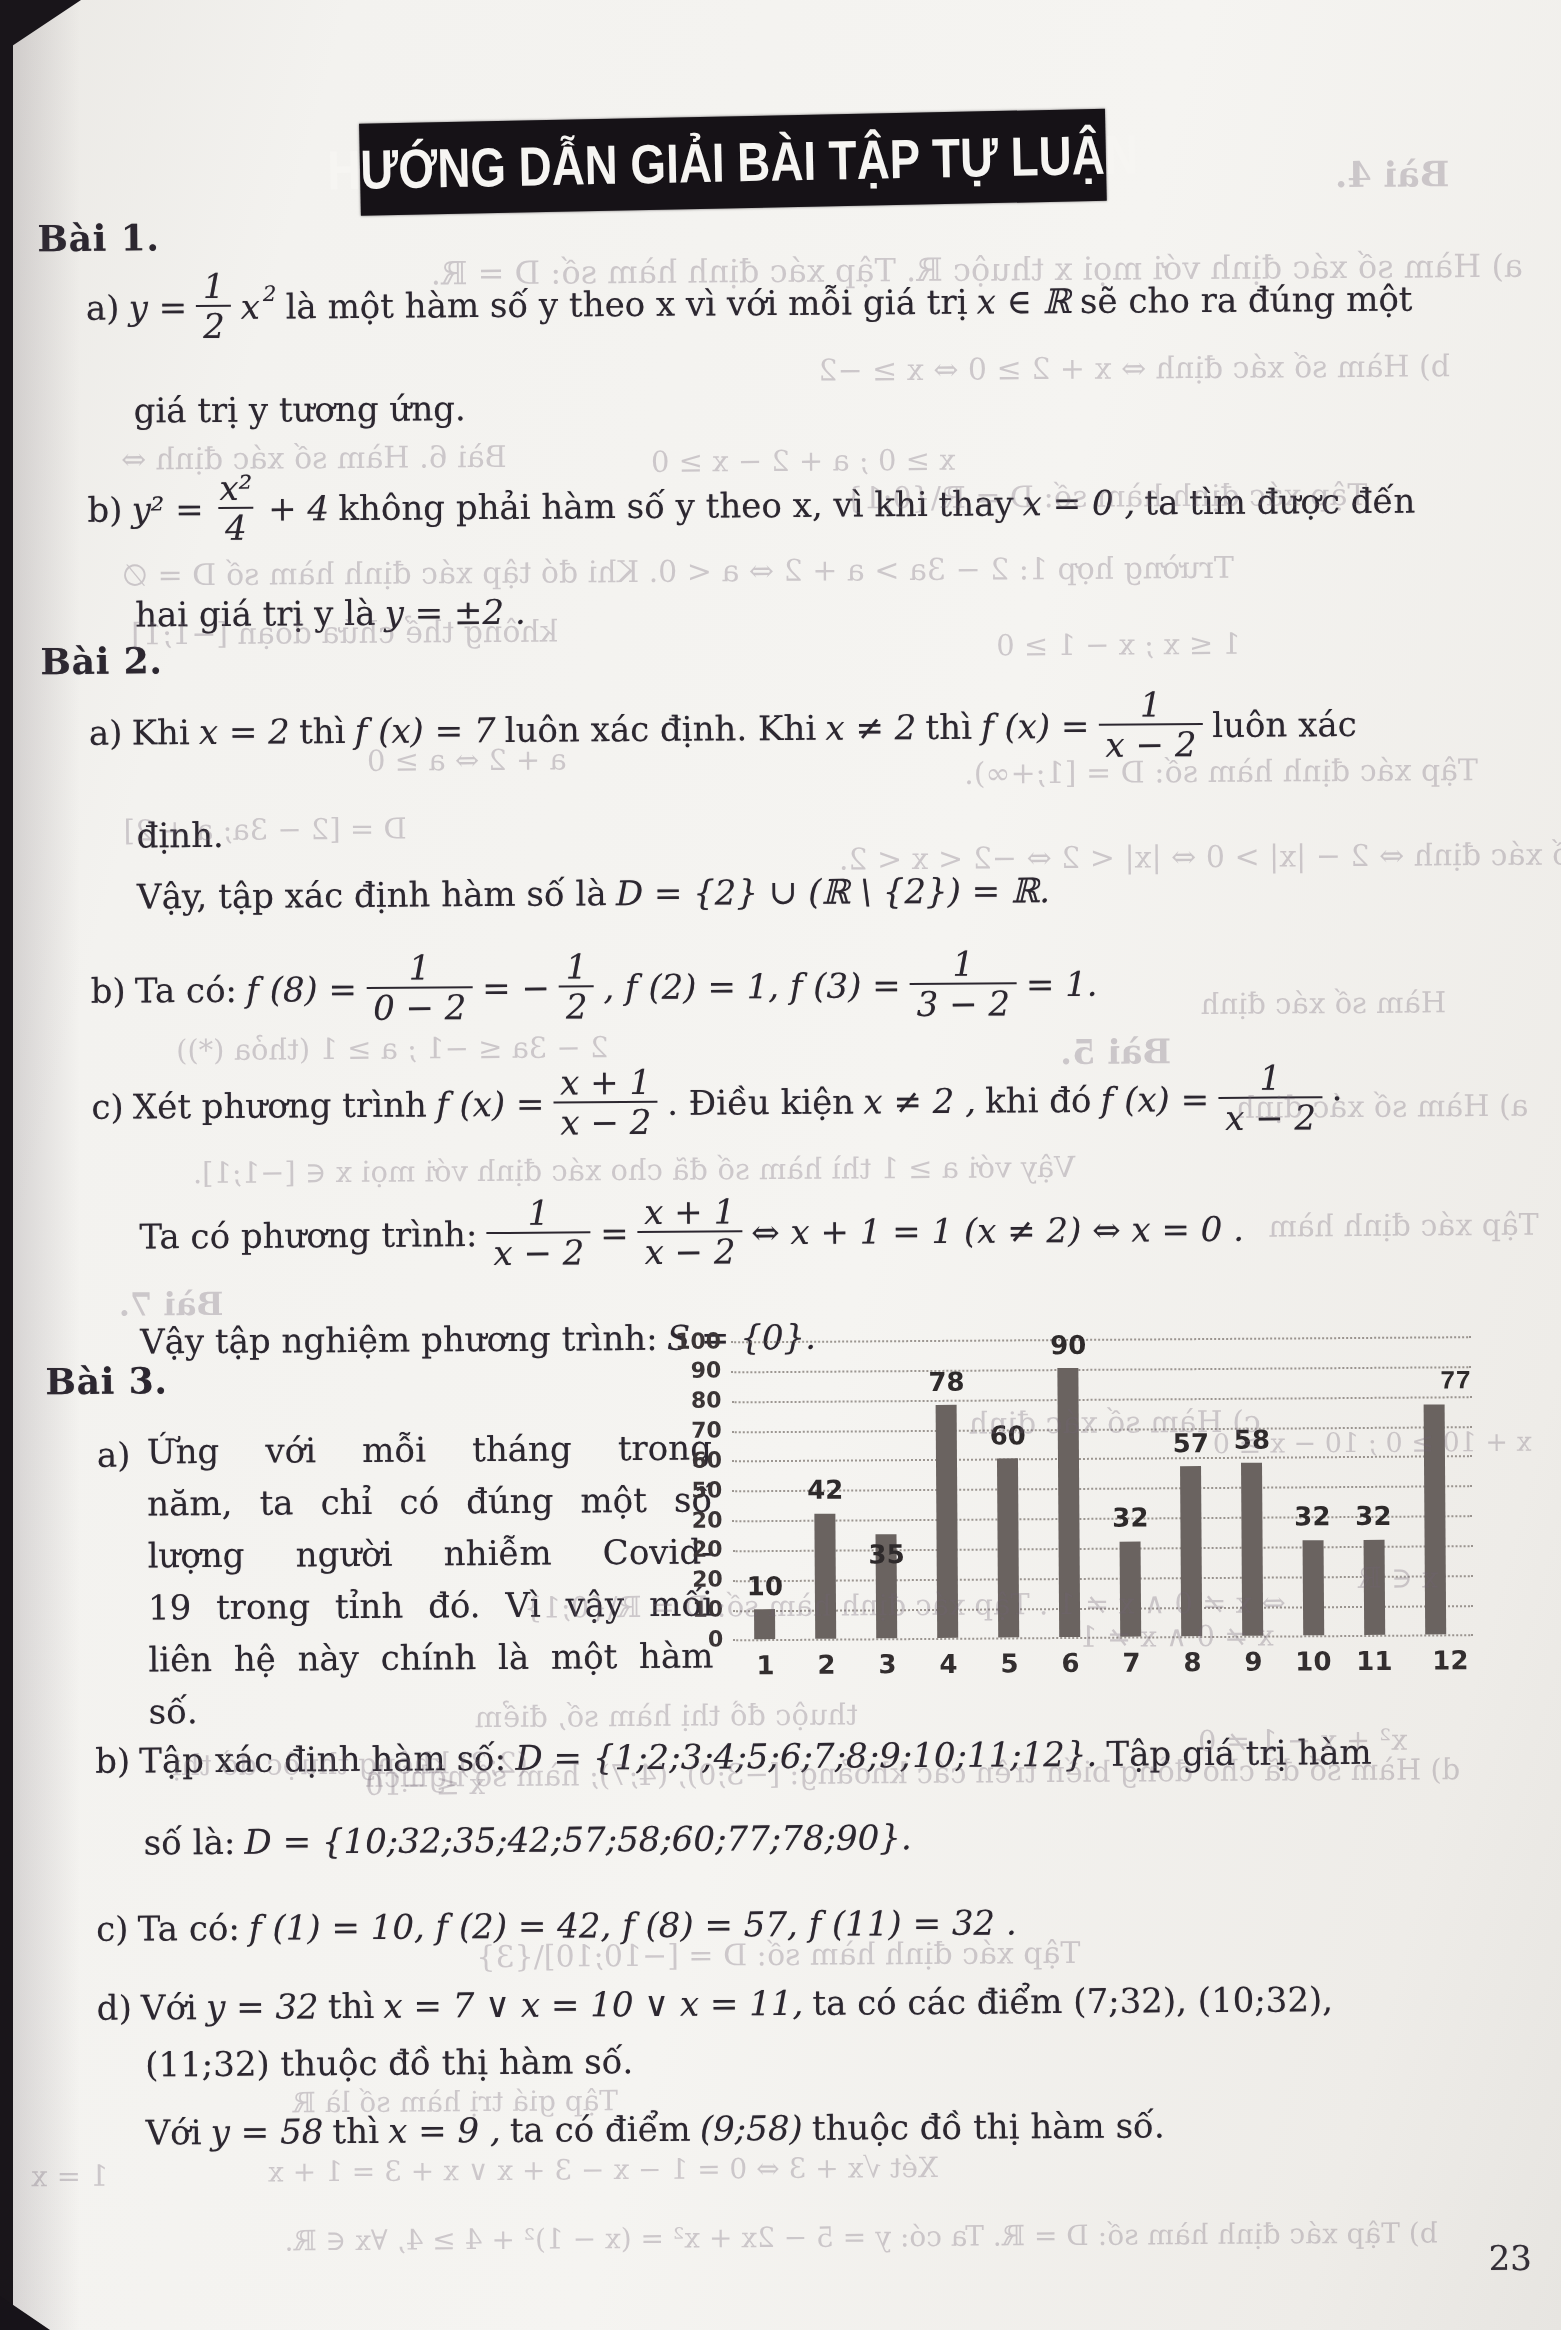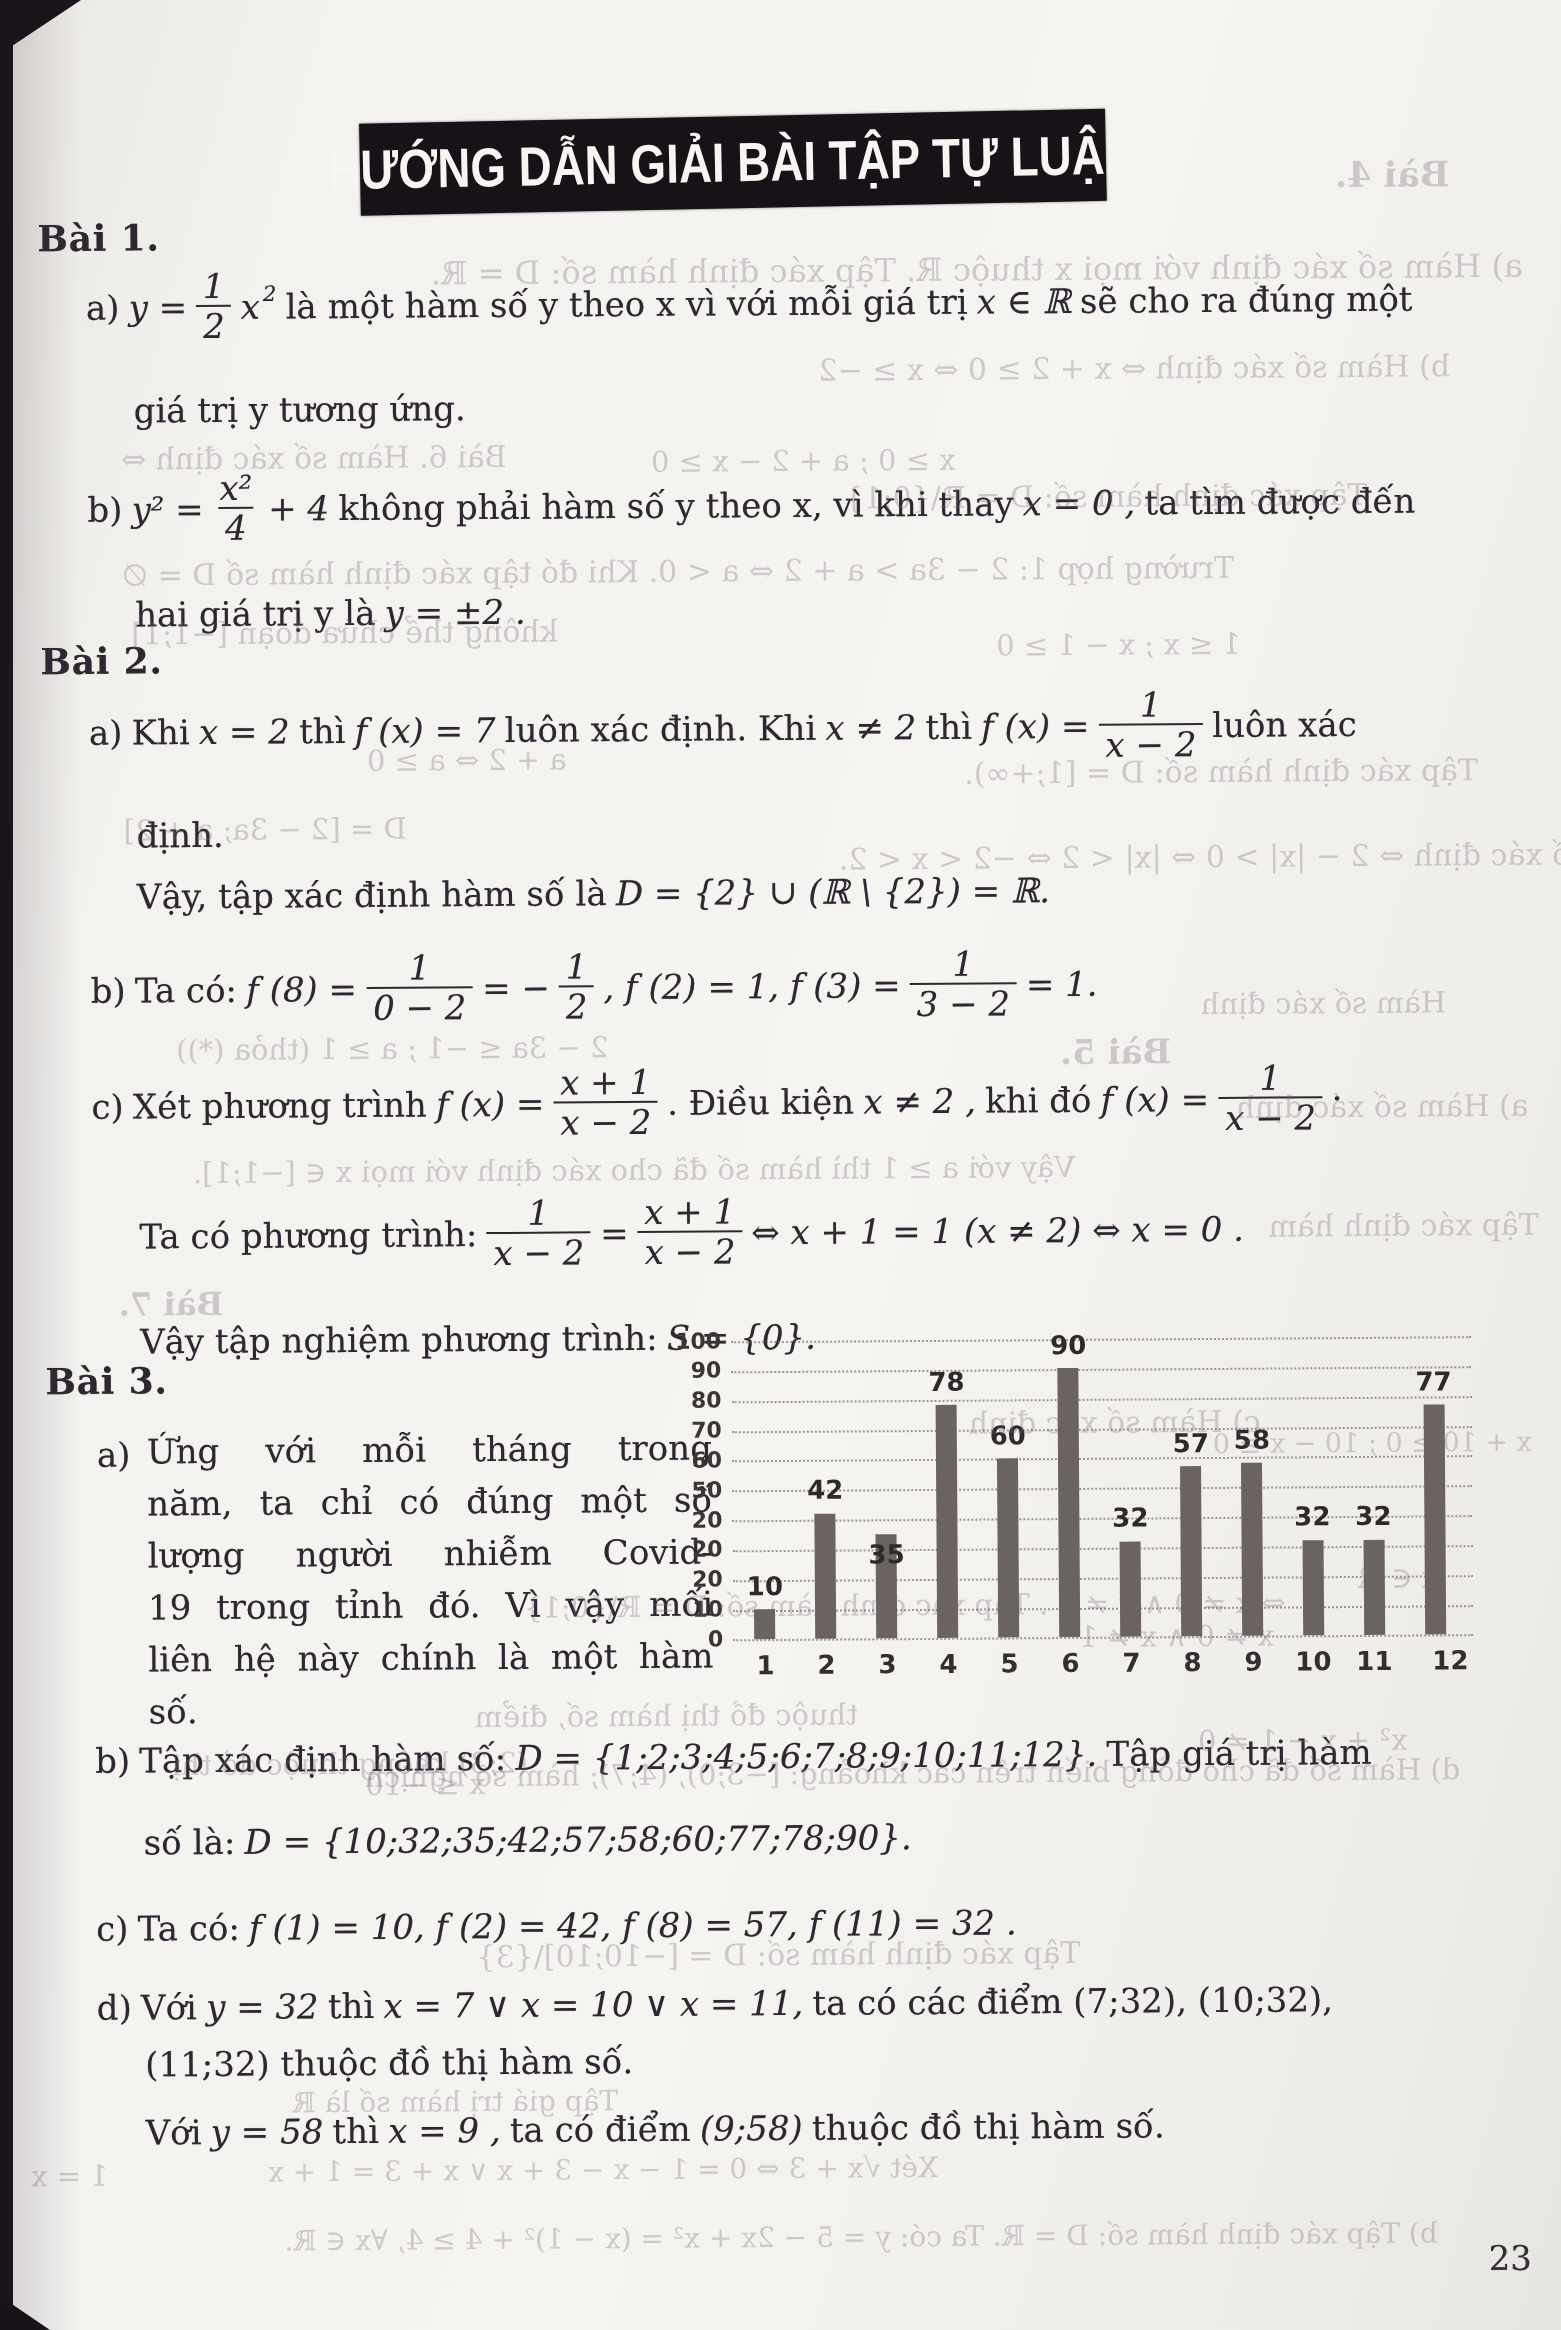--- a/index.html
+++ b/index.html
@@ -239,21 +239,21 @@
         <div class="bar" style="left: 509px; width: 21px; height: 173px; background: rgb(106, 99, 96);"></div>
         <div class="bar-label" style="left: 520px; top: 87px; color: rgb(46, 42, 43);">58</div>
         <div class="xtick" style="left: 520px;">9</div>
         <div class="bar" style="left: 570px; width: 21px; height: 95px; background: rgb(106, 99, 96);"></div>
         <div class="bar-label" style="left: 580px; top: 164px; color: rgb(46, 42, 43);">32</div>
         <div class="xtick" style="left: 580px;">10</div>
         <div class="bar" style="left: 631px; width: 21px; height: 95px; background: rgb(106, 99, 96);"></div>
         <div class="bar-label" style="left: 641px; top: 164px; color: rgb(46, 42, 43);">32</div>
         <div class="xtick" style="left: 641px;">11</div>
         <div class="bar" style="left: 692px; width: 21px; height: 230px; background: rgb(106, 99, 96);"></div>
-        <div class="bar-label" style="left: 702px; top: 30px; color: rgb(46, 42, 43);">77</div>
+        <div class="bar-label" style="left: 724px; top: 30px; color: rgb(46, 42, 43); font-family: Liberation Mono, monospace;">77</div>
         <div class="xtick" style="left: 702px; margin-left: 15px;">12</div>
       </div>
 
     <div class="line" style="left:91px;top:1730px">
       <span>b)</span>
       <span>Tập xác định hàm số:</span>
       <span class="m">D = {1;2;3;4;5;6;7;8;9;10;11;12}.</span>
       <span>Tập giá trị hàm</span>
     </div>
     <div class="line" style="left:139px;top:1812px">

